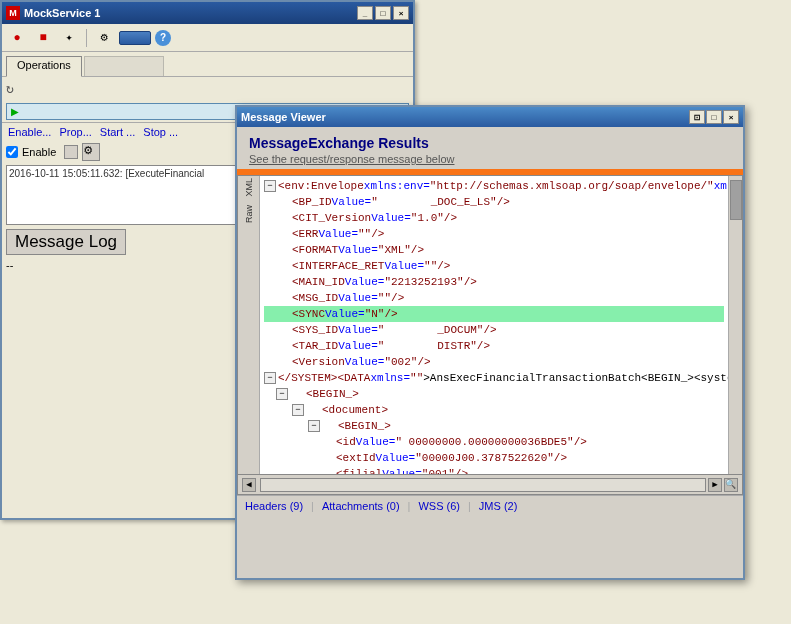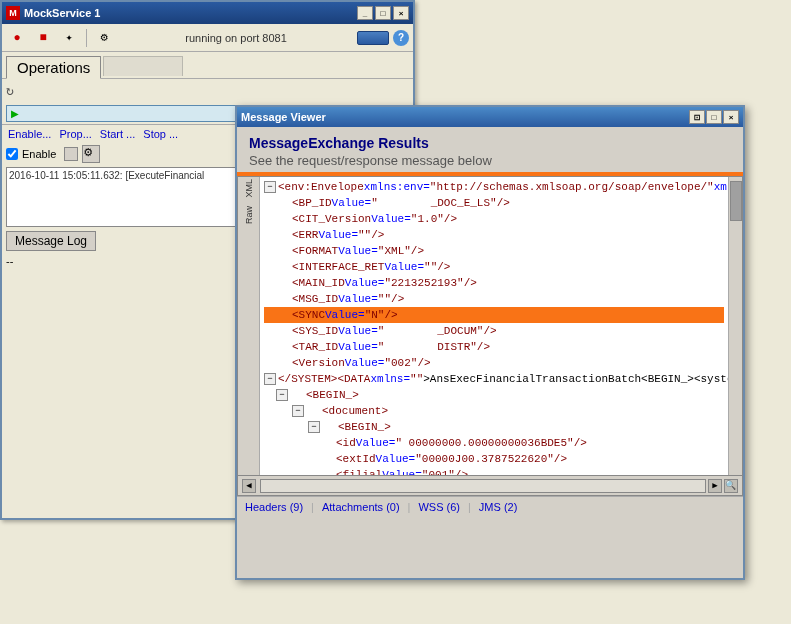--- a/index.html
+++ b/index.html
@@ -99,21 +99,21 @@
       display: flex;
       gap: 2px;
       border-bottom: 1px solid #aaa;
     }
     .tab {
       padding: 2px 10px;
       background: #d4d0c8;
       border: 1px solid #888;
       border-bottom: none;
       font-family: 'Tahoma', sans-serif;
-      font-size: 15px;
+      font-size: 11px;
       cursor: pointer;
     }
     .tab.active {
       background: #ece9d8;
       border-bottom: 1px solid #ece9d8;
       margin-bottom: -1px;
     }
 
     
     .refresh-area {
@@ -172,21 +172,21 @@
       overflow: hidden;
       color: #333;
     }
 
     .message-log-btn {
       margin: 2px 4px;
       padding: 2px 8px;
       background: #d4d0c8;
       border: 1px solid #888;
       font-family: 'Tahoma', sans-serif;
-      font-size: 12px;
+      font-size: 17px;
       cursor: pointer;
     }
     .dash-row {
       padding: 2px 4px;
       font-family: 'Tahoma', sans-serif;
       font-size: 11px;
     }
 
     
     .message-viewer {
@@ -218,33 +218,34 @@
       border: 1px solid #888;
       font-size: 8px;
       display: flex; align-items: center; justify-content: center;
       cursor: pointer;
       color: black;
     }
 
     .mv-header {
       padding: 8px 12px 4px;
       background: #d4d0c8;
-      border-bottom: 4px solid #f97316;
+      border-bottom: 6px solid #f97316;
     }
     .mv-header-title {
       font-family: 'Tahoma', sans-serif;
       font-size: 14px;
       font-weight: bold;
       color: #000080;
       margin-bottom: 2px;
     }
     .mv-header-sub {
       font-family: 'Tahoma', sans-serif;
-      font-size: 13px;
+      font-size: 11px;
       color: #555;
+      text-decoration: underline;
     }
 
     
     .mv-tab-bar {
       display: flex;
       padding: 4px 8px 0;
       background: #d4d0c8;
       gap: 2px;
       border-bottom: 1px solid #888;
     }
@@ -299,21 +300,21 @@
       padding: 2px 4px;
     }
     .xml-line {
       display: flex;
       align-items: center;
       min-height: 16px;
       font-family: 'Courier New', monospace;
       font-size: 11px;
       white-space: nowrap;
     }
-    .xml-line.highlighted { background: #f97316; }
+    .xml-line.highlighted { background: #86efac; }
     .xml-expand {
       width: 12px; height: 12px;
       border: 1px solid #888;
       display: inline-flex; align-items: center; justify-content: center;
       font-size: 9px;
       cursor: pointer;
       margin-right: 2px;
       background: #f0f0f0;
       flex-shrink: 0;
     }
@@ -405,21 +406,20 @@
     </div>
   </div>
 
   
   <div class="toolbar">
     <div class="toolbar-btn red">●</div>
     <div class="toolbar-btn red">■</div>
     <div class="toolbar-btn">✦</div>
     <div class="toolbar-separator"></div>
     <div class="toolbar-btn">⚙</div>
-    <div class="toolbar-status">running on port 8081</div>
     <div class="toolbar-toggle"></div>
     <div class="toolbar-help">?</div>
   </div>
 
   
   <div class="tab-bar">
     <div class="tab active">Operations</div>
     <div style="width:80px; height:20px; background:#d4d0c8; border:1px solid #888; border-bottom:none; font-family:Tahoma,sans-serif; font-size:11px; padding:2px 6px; opacity:0.5;"></div>
   </div>
 

